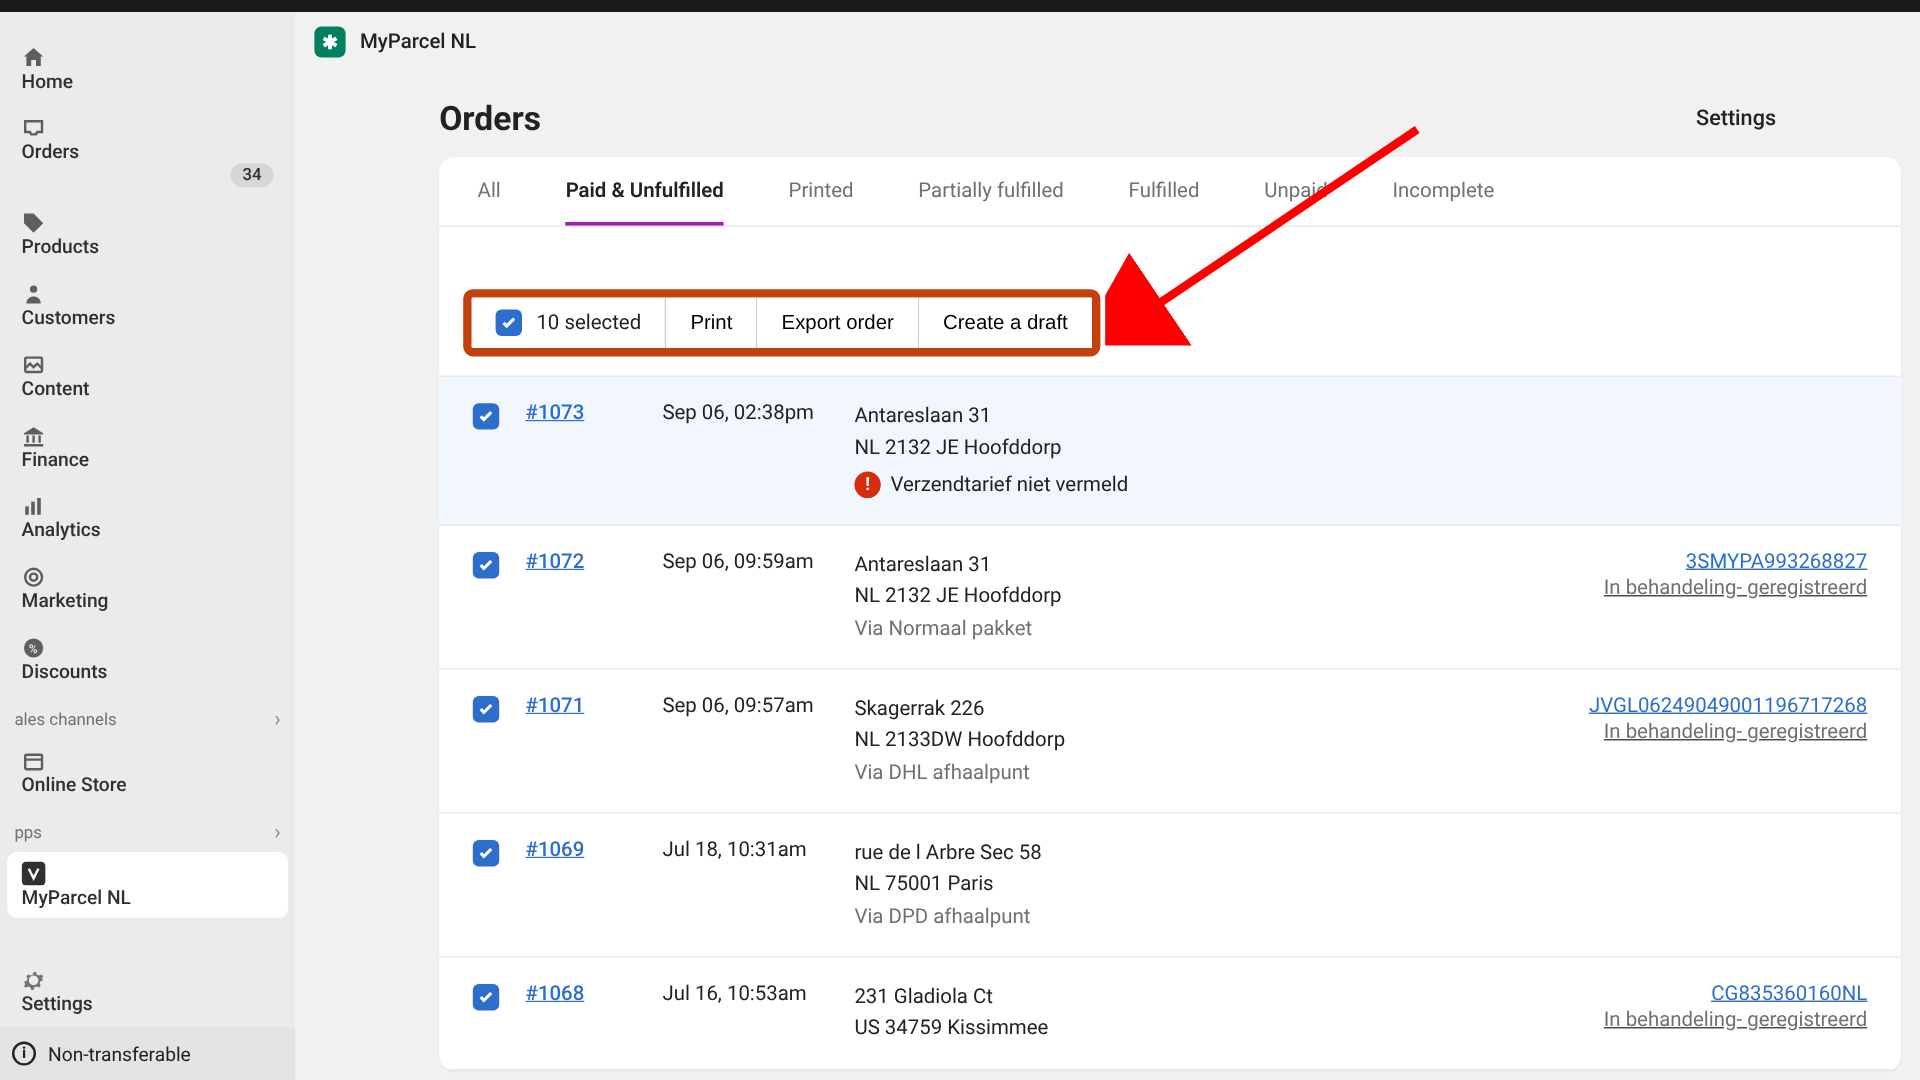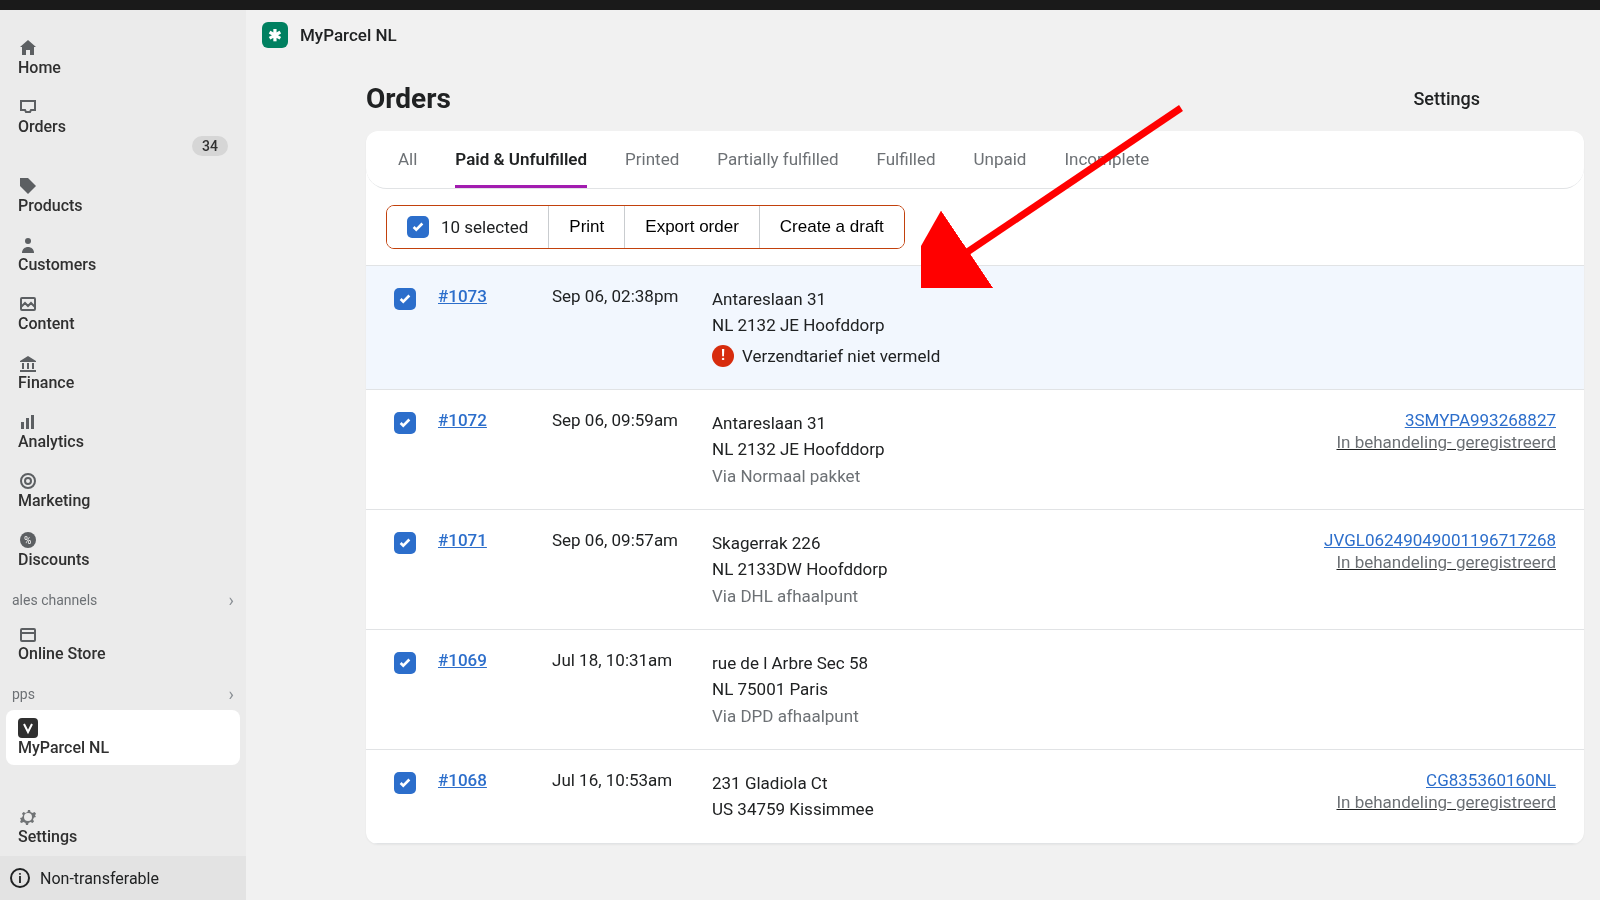--- a/index.html
+++ b/index.html
@@ -18,25 +18,25 @@
 .nontransfer { display:flex; align-items:center; gap:10px; padding: 12px 10px; font-size:16px; color:#202223; background:#e3e3e3; }
 .nontransfer .info-icon { width:20px; height:20px; border:2px solid #202223; border-radius:50%; display:inline-flex; align-items:center; justify-content:center; font-size:13px; font-weight:700; }
 .main { flex:1; background:#f1f1f1; overflow:auto; position:relative; }
 .app-header { display:flex; align-items:center; gap:12px; padding: 12px 16px; background:#f1f1f1; }
 .app-logo { width:26px; height:26px; background:#008060; border-radius:6px; display:inline-flex; align-items:center; justify-content:center; color:#fff; font-size:16px; font-weight:700; }
 .app-title { font-size:17px; font-weight:500; color:#202223; }
 .page-header { display:flex; align-items:center; justify-content:space-between; padding: 22px 120px 16px 120px; }
 .page-title { font-size:28px; font-weight:700; }
 .settings-link { font-size:18px; color:#202223; font-weight:500; cursor:pointer; }
 .card { background:#fff; border-radius:12px; margin: 0 16px 0 120px; box-shadow: 0 1px 2px rgba(0,0,0,0.05); overflow:hidden; }
-.tabs { display:flex; gap:38px; padding: 18px 32px 0; border-bottom:1px solid #e1e3e5;border-radius:21px; }
+.tabs { display:flex; gap:54px; padding: 18px 32px 0; border-bottom:1px solid #e1e3e5; }
 .tab { font-size:17px; color:#6d7175; padding-bottom:16px; cursor:pointer; }
 .tab.active { color:#202223; font-weight:600; border-bottom:3px solid #a21caf; }
 .toolbar { display:flex; padding: 16px 20px; border-bottom:1px solid #e1e3e5; }
-.btn-group { display:flex; border:1px solid #c2410c; border-radius:8px; overflow:hidden; }
+.btn-group { display:flex; border:7px solid #c2410c; border-radius:8px; overflow:hidden;margin-top:36px; }
 .btn { padding: 10px 20px; font-size:17px; background:#fff; border:none; cursor:pointer; border-right:1px solid #c9cccf; display:flex; align-items:center; gap:12px; }
 .btn:last-child { border-right:none; }
 .checkbox { width:22px; height:22px; border-radius:5px; background:#2c6ecb; display:inline-flex; align-items:center; justify-content:center; cursor:pointer; flex-shrink:0; }
 .checkbox svg { width:14px; height:14px; }
 .row { display:flex; padding: 20px 28px; border-bottom:1px solid #e1e3e5; align-items:flex-start; }
 .row:first-of-type { background:#f2f7fe; }
 .col-check { width:44px; padding-top:2px; }
 .col-order { width:114px; }
 .col-date { width:160px; font-size:17px; }
 .col-addr { flex:1; font-size:17px; line-height:1.55; }

